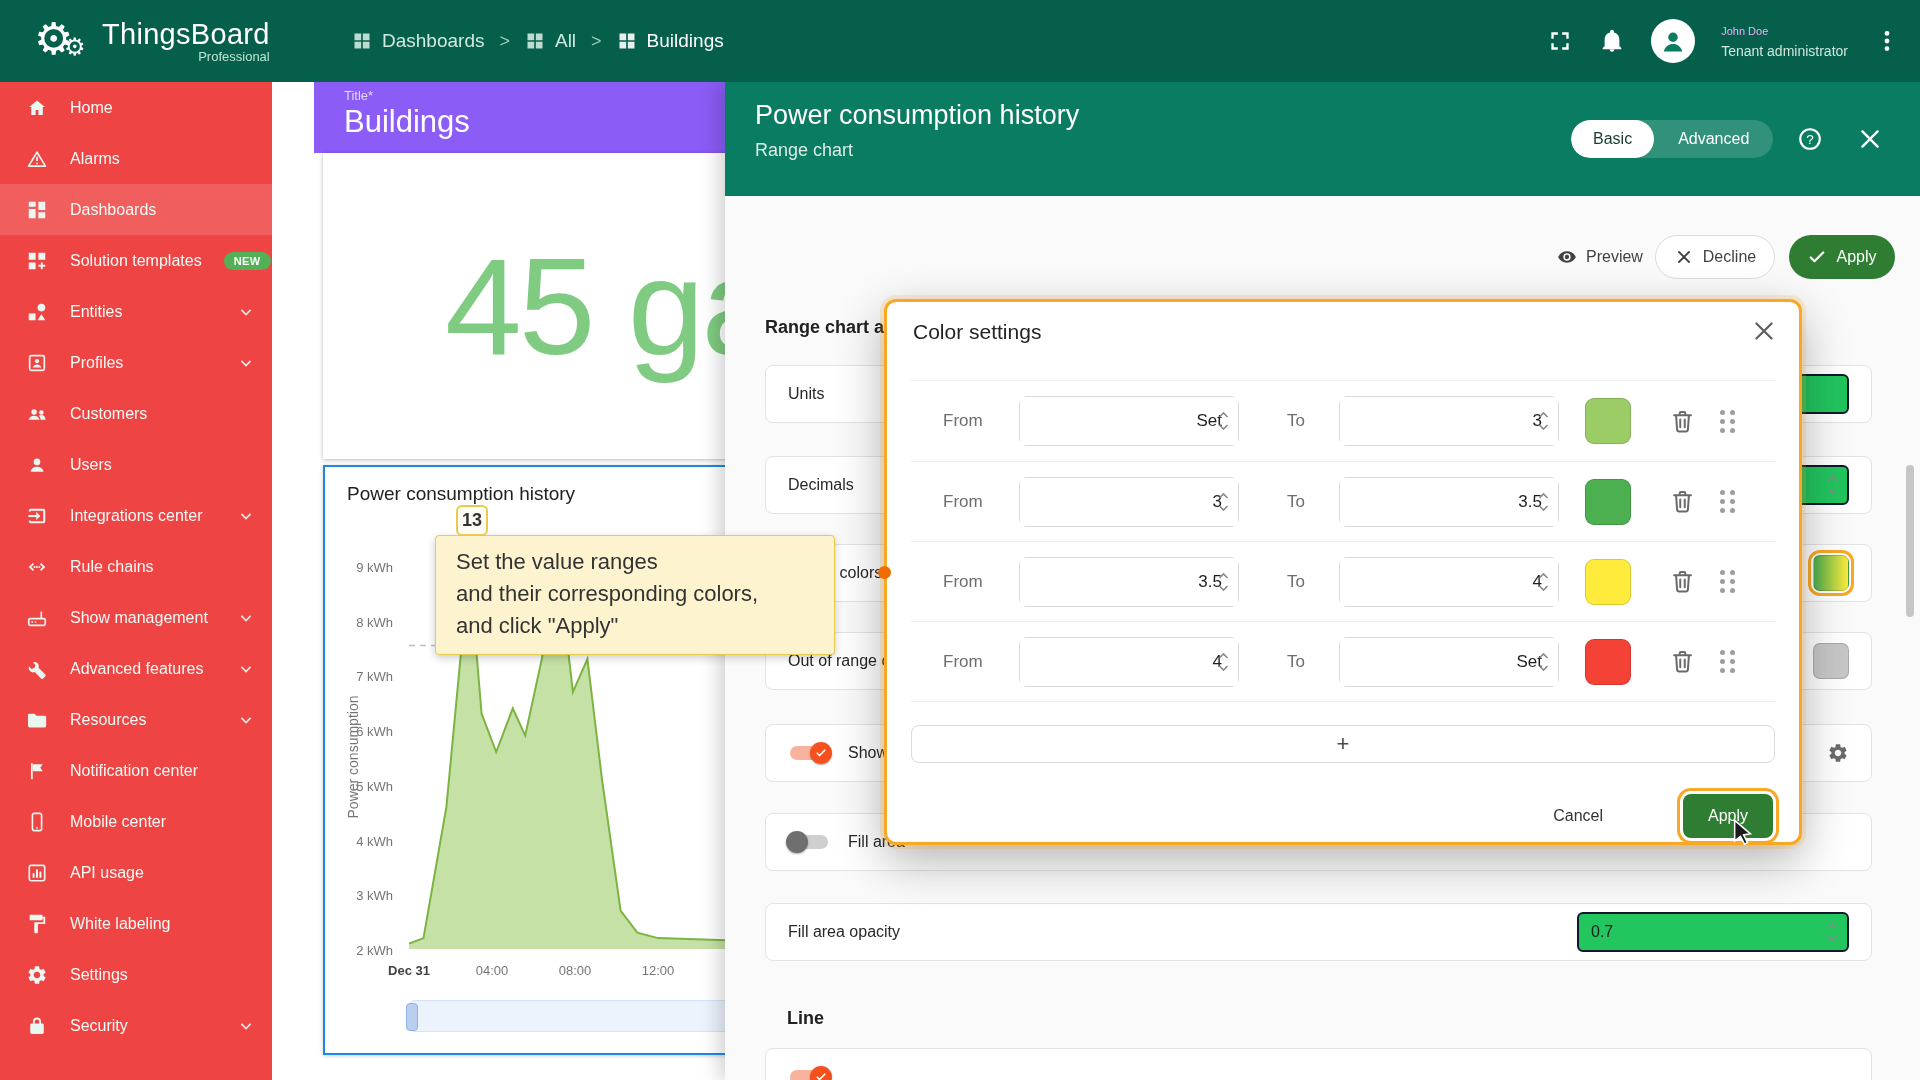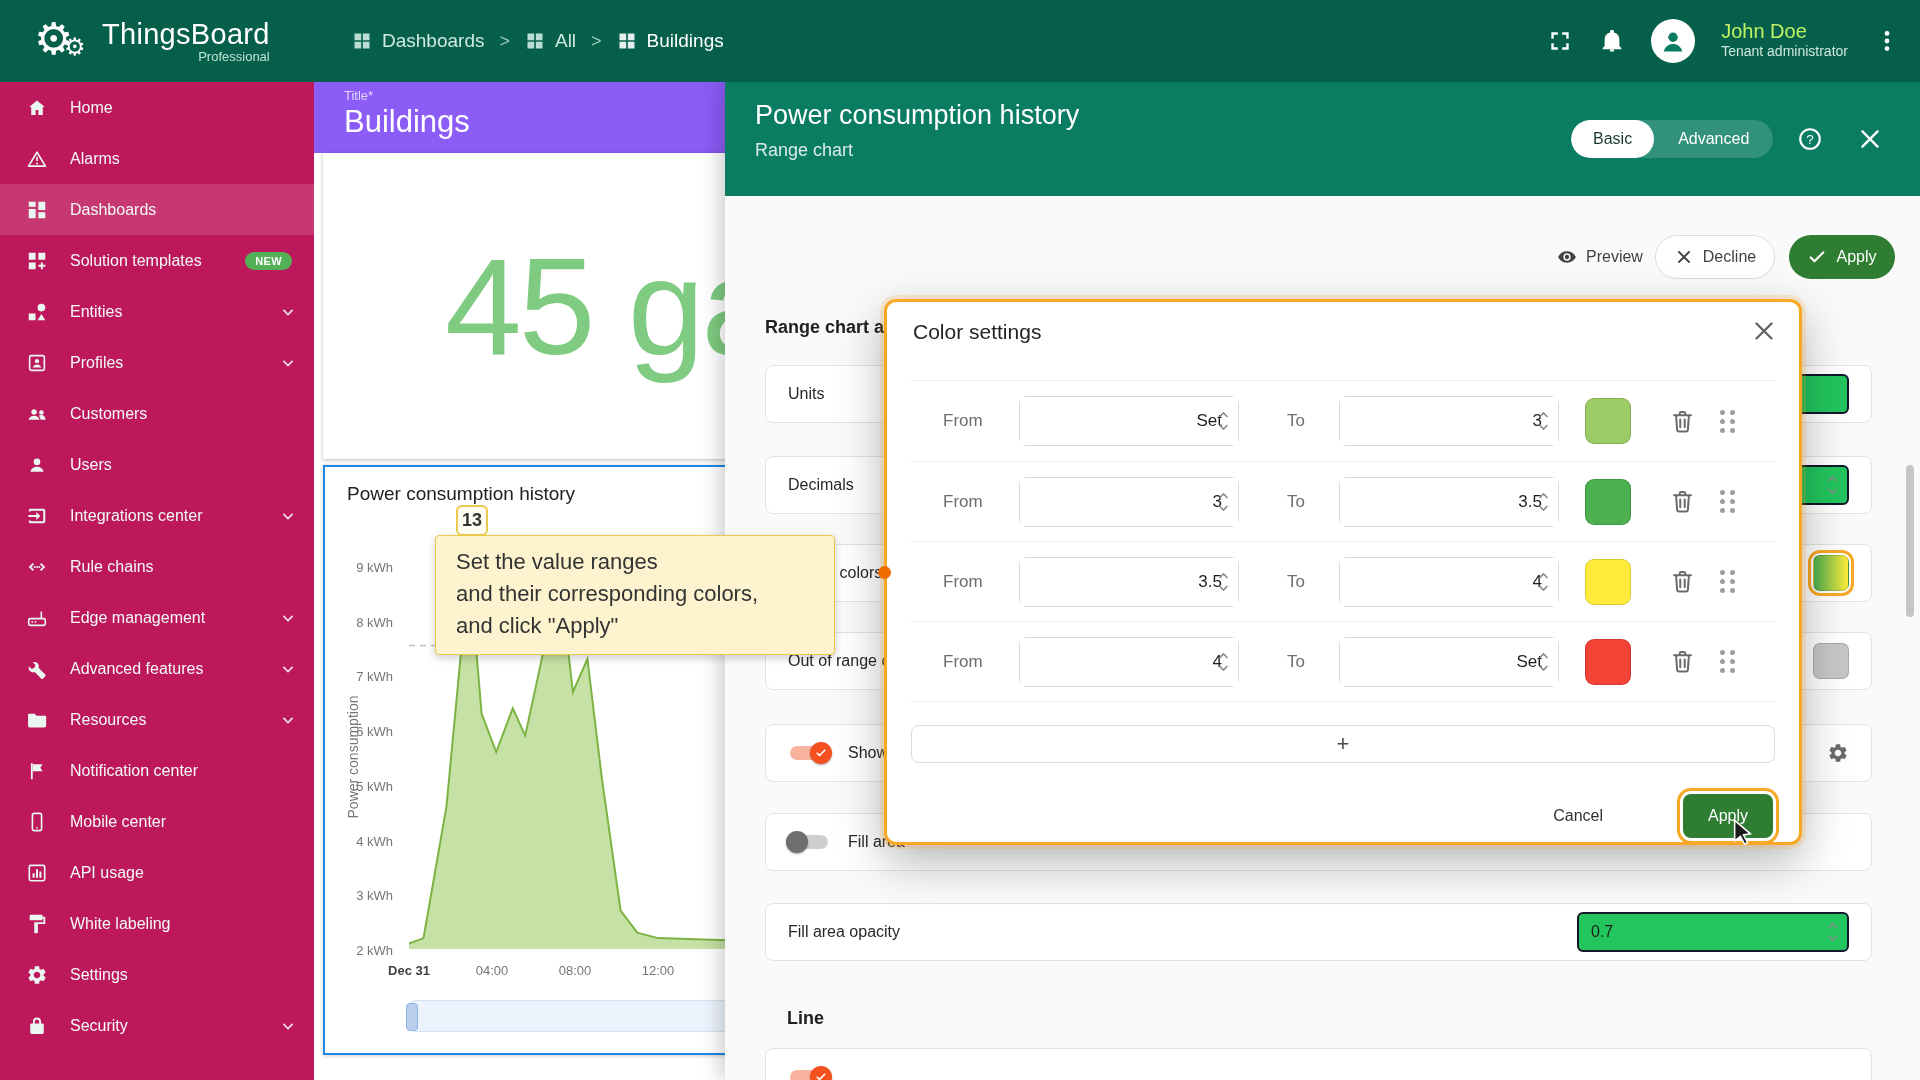--- a/index.html
+++ b/index.html
@@ -21,25 +21,25 @@
   .crumb{display:flex;align-items:center;gap:10px;color:#CFEADF;cursor:pointer}
   .crumb.active{color:#fff}
   .crumb .cicon{width:20px;height:20px;opacity:.9}
   .crumb span{font-size:19px}
   .crumb-sep{color:#9CCDBB;font-size:18px}
   .top-right{margin-left:auto;display:flex;align-items:center;gap:26px;margin-right:20px}
   .tico{width:26px;height:26px;color:#fff;cursor:pointer}
   .avatar{width:44px;height:44px;border-radius:50%;background:#fff;display:flex;align-items:center;justify-content:center}
   .avatar svg{width:30px;height:30px;color:#0A7C61}
   .uinfo{display:flex;flex-direction:column;line-height:20px}
-  .uname{font-size:20px;color:#bef264}
+  .uname{font-size:11px;color:#f0abfc}
   .urole{font-size:14px;color:#CFE7DC}
 
   
-  .sidebar{position:absolute;left:0;top:82px;width:314px;bottom:0;background:#be185d;z-index:10;overflow:hidden}
+  .sidebar{position:absolute;left:0;top:82px;width:272px;bottom:0;background:#ef4444;z-index:10;overflow:hidden}
   .side-item{height:51px;display:flex;align-items:center;padding:0 16px 0 26px;gap:22px;
              color:#F2FAF6;cursor:pointer}
   .side-item.sel{background:rgba(255,255,255,.14)}
   .sic{width:22px;height:22px;flex:none;color:#EAF6F0}
   .slabel{font-size:16px;white-space:nowrap;flex:1}
   .chev{width:20px;height:20px;opacity:.9;flex:none}
   .new-badge{background:#53B057;color:#fff;font-size:11px;font-weight:700;padding:3px 10px;
              border-radius:11px;letter-spacing:.4px;margin-right:6px}
 
   
@@ -302,21 +302,21 @@
         </svg>
       <span class="slabel">Rule chains</span>
     </div>
     <div class="side-item">
       <svg class="sic" viewBox="0 0 24 24">
           <rect x="3" y="12.6" width="18" height="7.4" rx="1.6" fill="none" stroke="currentColor" stroke-width="1.8"></rect>
           <circle cx="6.8" cy="16.3" r="1" fill="currentColor"></circle>
           <circle cx="10.4" cy="16.3" r="1" fill="currentColor"></circle>
           <path d="M15.8 12.6V5h1.8v7.6Z" fill="currentColor"></path>
         </svg>
-      <span class="slabel">Edge management</span>
+      <span class="slabel">Show management</span>
       <svg class="chev" viewBox="0 0 24 24">
           <path d="M6.5 9.5 12 15l5.5-5.5" fill="none" stroke="currentColor" stroke-width="2"></path>
         </svg>
     </div>
     <div class="side-item">
       <svg class="sic" viewBox="0 0 24 24" fill="currentColor">
           <path d="M20.8 17.8 13.9 11a5 5 0 0 0-6.5-6.3l3 3-1.2 3-3 1.2-3-3A5 5 0 0 0 9.5 15.4l6.9 6.9a1.6 1.6 0 0 0 2.3 0l2.1-2.1a1.6 1.6 0 0 0 0-2.4Z"></path>
         </svg>
       <span class="slabel">Advanced features</span>
       <svg class="chev" viewBox="0 0 24 24">

